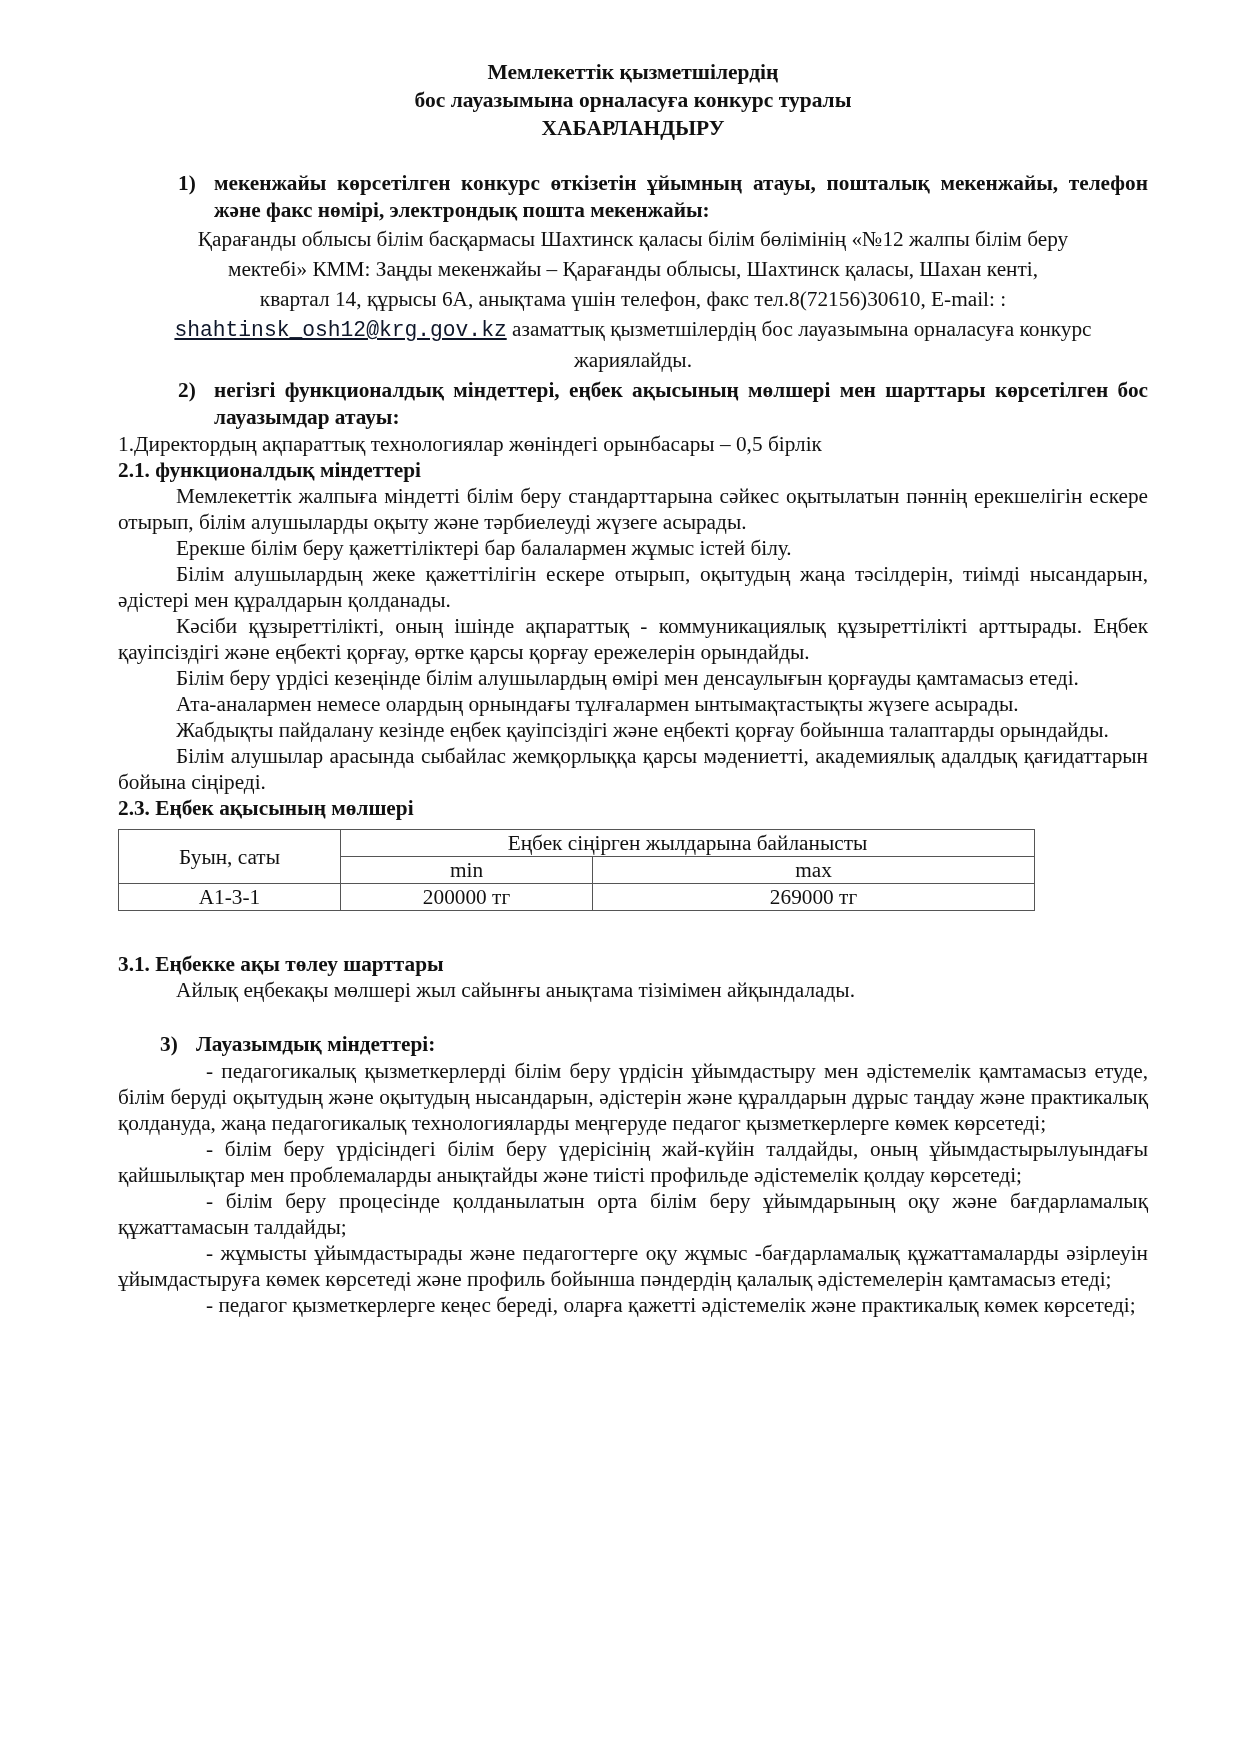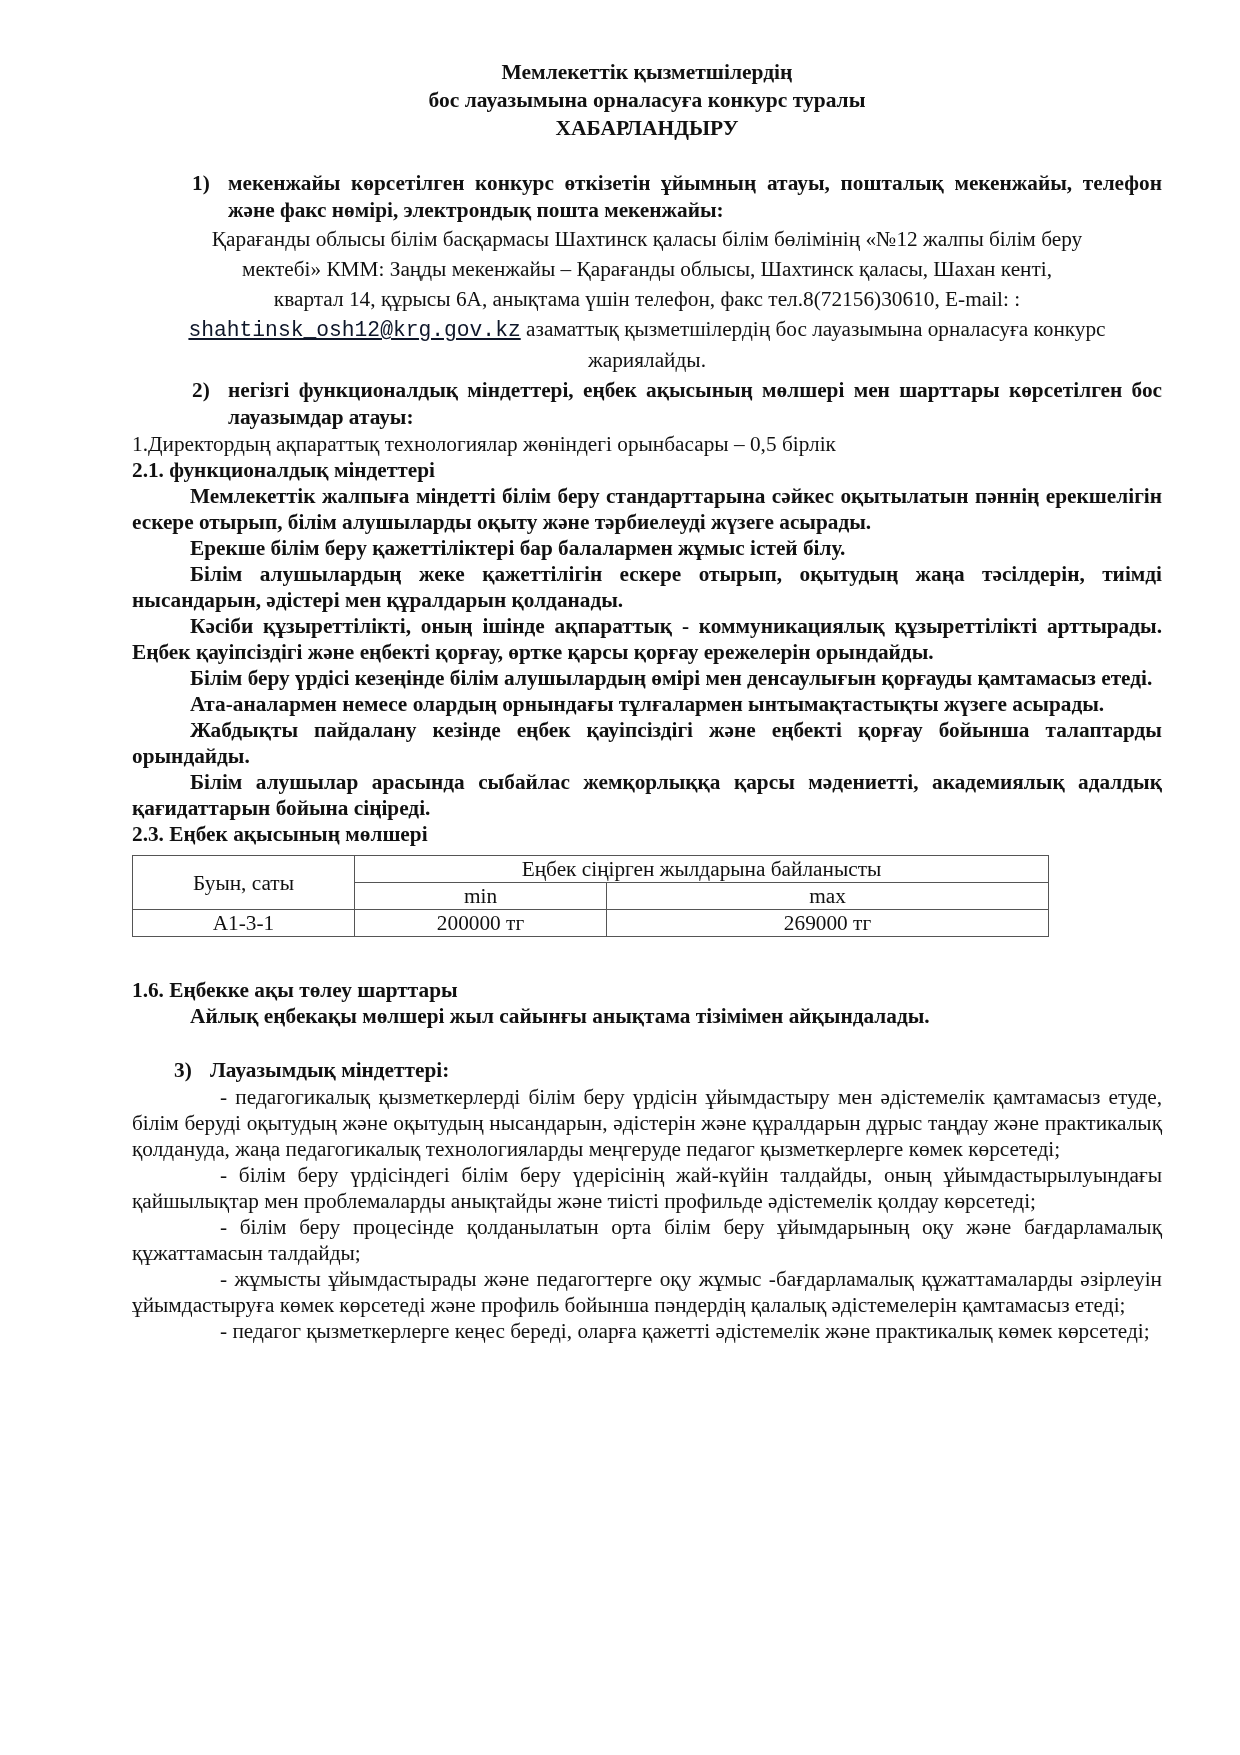--- a/index.html
+++ b/index.html
@@ -2,32 +2,32 @@
 <html><head>
 <meta charset="utf-8">
 <style>
   html, body { margin: 0; padding: 0; background: #ffffff; }
   body {
     width: 1240px; height: 1755px; position: relative; overflow: hidden;
     font-family: "Liberation Serif", "DejaVu Serif", serif;
     color: #111111;
     font-size: 21.3px;
   }
-  .page { position: absolute; left: 132px; top: 58px; width: 1030px; }
+  .page { position: absolute; left: 118px; top: 58px; width: 1030px; }
   .title { text-align: center; font-weight: bold; font-size: 21.5px; line-height: 28px; }
   .title div { margin: 0; }
   .sec-head {
     font-weight: bold; line-height: 27px; text-align: justify;
     display: flex; padding-left: 60px;
   }
   .sec-head .num { width: 36px; flex: none; }
   .sec-head .txt { flex: 1; text-align: justify; text-align-last: left; }
   p { margin: 0; line-height: 29px; text-align: justify; }
   .addr p { line-height: 30px; text-align: center; }
-  .ind { text-indent: 58px; font-weight: bold; }
+  .ind { text-indent: 58px; }
   .ind2 { text-indent: 88px; }
   .lh26 { line-height: 26px; }
   .bold { font-weight: bold; }
   a.email { color: #0f172a; text-decoration: underline; font-family: Liberation Mono, monospace; }
   table.salary {
     border-collapse: collapse; width: 917px;
     font-size: 21.3px; margin-top: 8px;
   }
   table.salary td { border: 1px solid #555; text-align: center; padding: 0 4px; height: 26px; line-height: 26px; }
   .gap-m { height: 28px; }
@@ -91,21 +91,21 @@
     <tr>
       <td>А1-3-1</td>
       <td>200000 тг</td>
       <td>269000 тг</td>
     </tr>
   </tbody>
     </table>
 
   <div class="gap-l"></div>
 
-  <p class="bold lh26">1.6. Еңбекке ақы төлеу шарттары</p>
+  <p class="bold lh26">3.1. Еңбекке ақы төлеу шарттары</p>
   <p class="ind lh26">Айлық еңбекақы мөлшері жыл сайынғы анықтама тізімімен айқындалады.</p>
 
   <div class="gap-m"></div>
 
   <div class="sec-head" style="padding-left:42px">
     <span class="num">3)</span>
     <span class="txt">Лауазымдық міндеттері:</span>
   </div>
   <div>
     <p class="ind2 lh26">- педагогикалық қызметкерлерді білім беру үрдісін ұйымдастыру мен әдістемелік қамтамасыз етуде, білім беруді оқытудың және оқытудың нысандарын, әдістерін және құралдарын дұрыс таңдау және практикалық қолдануда, жаңа педагогикалық технологияларды меңгеруде педагог қызметкерлерге көмек көрсетеді;</p>

